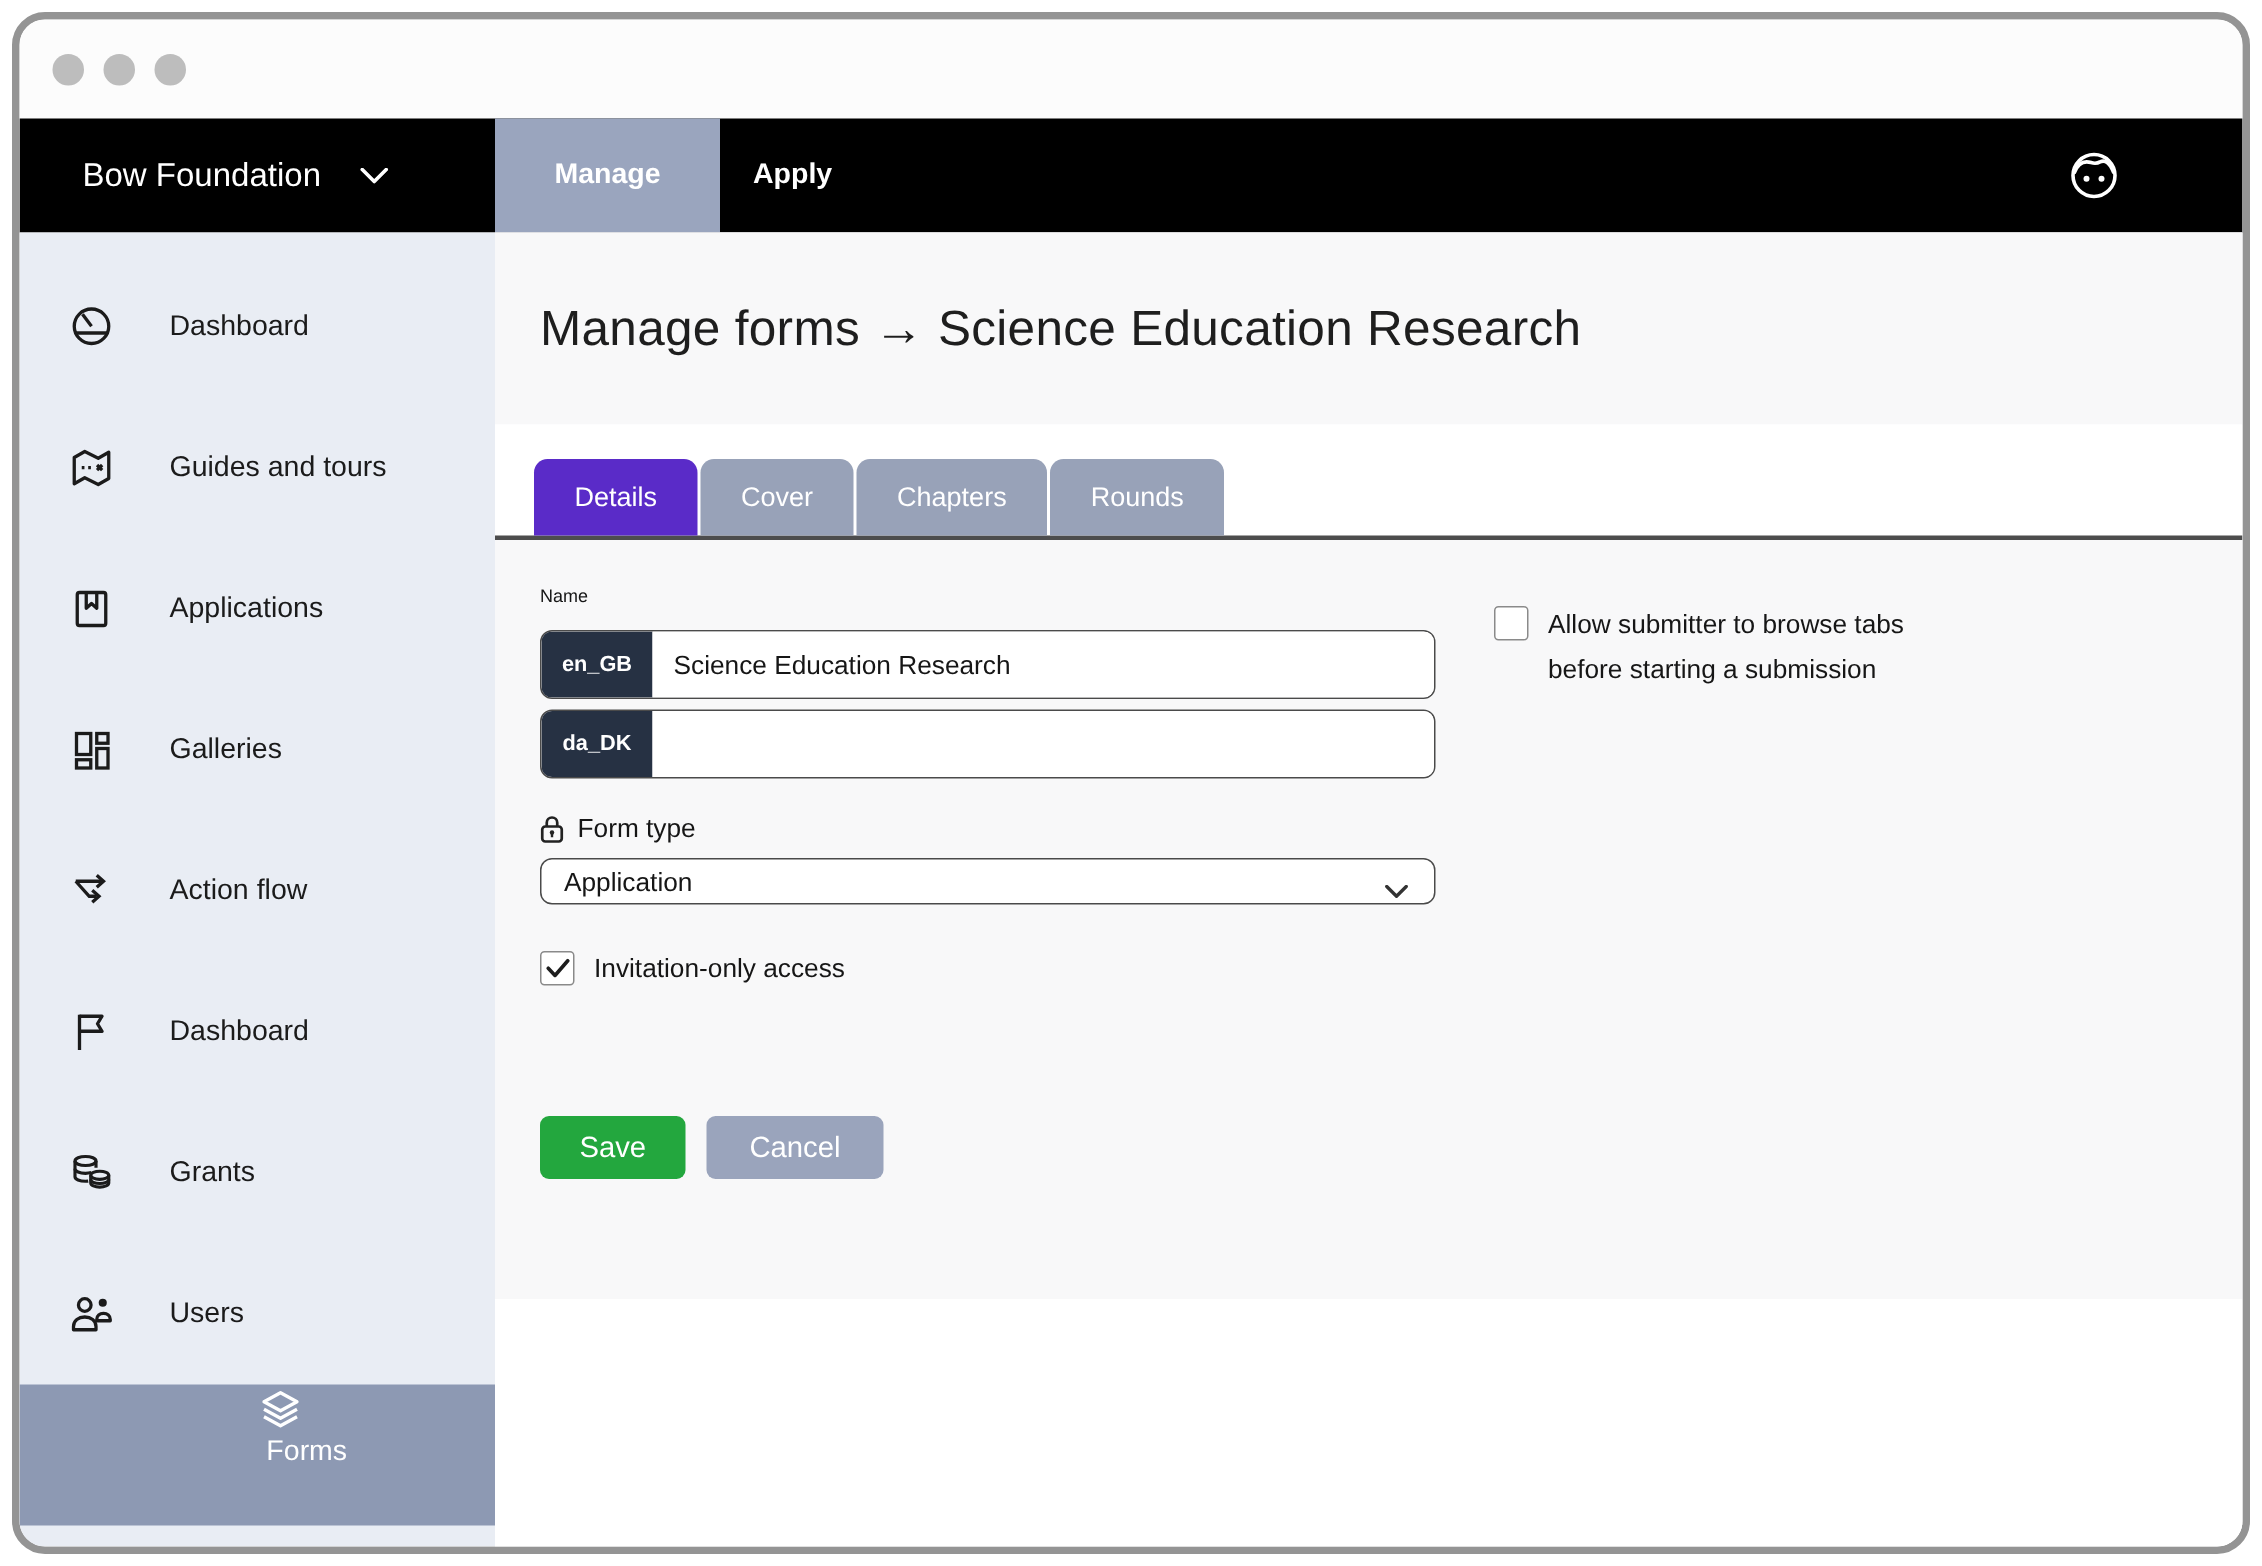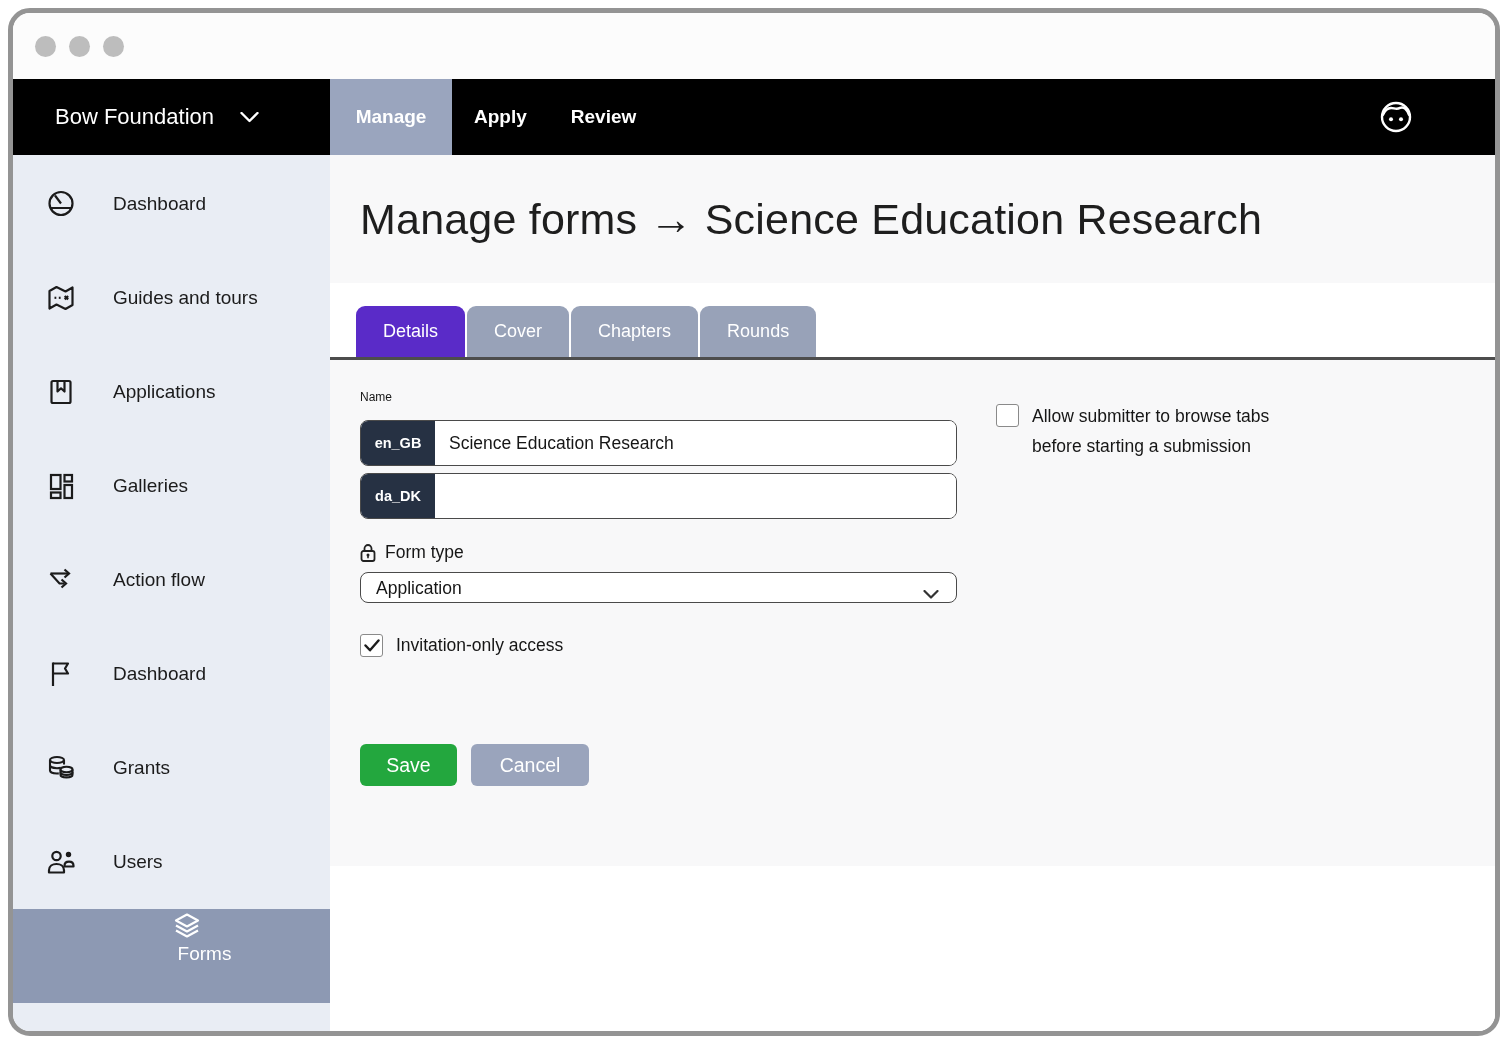--- a/index.html
+++ b/index.html
@@ -14,40 +14,40 @@
 
   
   .titlebar { height:66px; background:#fcfcfc; display:flex; align-items:center; padding-left:22px; gap:13px; flex:0 0 auto; }
   .dot { width:21px; height:21px; border-radius:50%; background:#bdbdbd; }
 
   
   .topbar { height:76px; background:var(--topbar-bg); display:flex; align-items:stretch; color:#fff; flex:0 0 auto; }
   .org { width:317px; display:flex; align-items:center; padding-left:42px; gap:26px; cursor:pointer; }
   .org-name { font-size:22px; font-weight:400; color:#fff; }
   .nav-item { display:flex; align-items:center; justify-content:center; font-size:19px; font-weight:600; color:#fff; cursor:pointer; }
-  .nav-item.active { width:122px; background:var(--steel-light); }
+  .nav-item.active { width:150px; background:var(--steel-light); }
   .nav-plain { padding:0 22px; }
   .topbar-spacer { flex:1; }
   .avatar { display:flex; align-items:center; margin-right:80px; cursor:pointer; }
 
   
   .body-row { flex:1; display:flex; min-height:0; }
 
   
-  .sidebar { width:317px; background:var(--sidebar-bg); flex:0 0 auto; display:flex; flex-direction:column; padding-top:2px; }
+  .sidebar { width:317px; background:var(--sidebar-bg); flex:0 0 auto; display:flex; flex-direction:column; padding-top:16px; }
   .side-item { height:94px; display:flex; align-items:center; padding-left:31px; cursor:pointer; color:#1b1b1b; }
   .side-item.active { background:var(--steel-dark); color:#fff;flex-direction:column; }
   .side-icon { width:34px; height:34px; flex:0 0 auto; display:flex; align-items:center; justify-content:center; }
   .side-icon svg { width:32px; height:32px; }
   .side-label { margin-left:35px; font-size:19px; }
 
   
   .main { flex:1; display:flex; flex-direction:column; background:#fff; min-width:0; }
   .heading-band { height:128px; background:var(--band-bg); display:flex; align-items:center; padding-left:30px; }
-  .page-title { font-size:43px; font-weight:300; color:#1e1e1e; letter-spacing:0.2px; }
+  .page-title { font-size:33px; font-weight:300; color:#1e1e1e; letter-spacing:0.2px; }
 
   .tabstrip { height:77px; background:#fff; border-bottom:3px solid var(--line); display:flex; align-items:flex-end; padding-left:26px; gap:2px; }
   .tab { height:51px; padding:0 27px; border-radius:9px 9px 0 0; display:flex; align-items:center; justify-content:center;
          font-size:18px; color:#fff; background:var(--steel); cursor:pointer; }
   .tab.active { background:var(--accent-purple); }
 
   .content-band { height:506px; background:var(--band-bg); position:relative; }
   .field-label { position:absolute; font-size:12px; color:#161616; }
   .name-label { left:30px; top:30px; }
 
@@ -103,21 +103,20 @@
       <div class="org">
         <span class="org-name">Bow Foundation</span>
         <span>
           <svg class="icon-svg" width="19" height="11" viewBox="0 0 19 11" fill="none">
             <path d="M1.5 1 L9.5 9 L17.5 1" stroke="#fff" stroke-width="2.4" stroke-linecap="round" stroke-linejoin="round"></path>
           </svg>
         </span>
       </div>
       <div class="nav-item active">Manage</div>
       <div class="nav-item nav-plain">Apply</div>
-      <div class="nav-item nav-plain">Review</div>
       <div class="topbar-spacer"></div>
       <div class="avatar">
         <svg class="icon-svg" width="38" height="38" viewBox="0 0 38 38" fill="none">
           <circle cx="19" cy="19" r="14" stroke="#fff" stroke-width="2.4"></circle>
           <path d="M6 16.8 Q9.5 8.2 17 10.4 Q20.5 11.4 23 9.9 Q28.5 7.6 32 16.8" stroke="#fff" stroke-width="2.4" stroke-linecap="round"></path>
           <circle cx="14" cy="21.2" r="2" fill="#fff"></circle>
           <circle cx="24" cy="21.2" r="2" fill="#fff"></circle>
         </svg>
       </div>
     </div>

